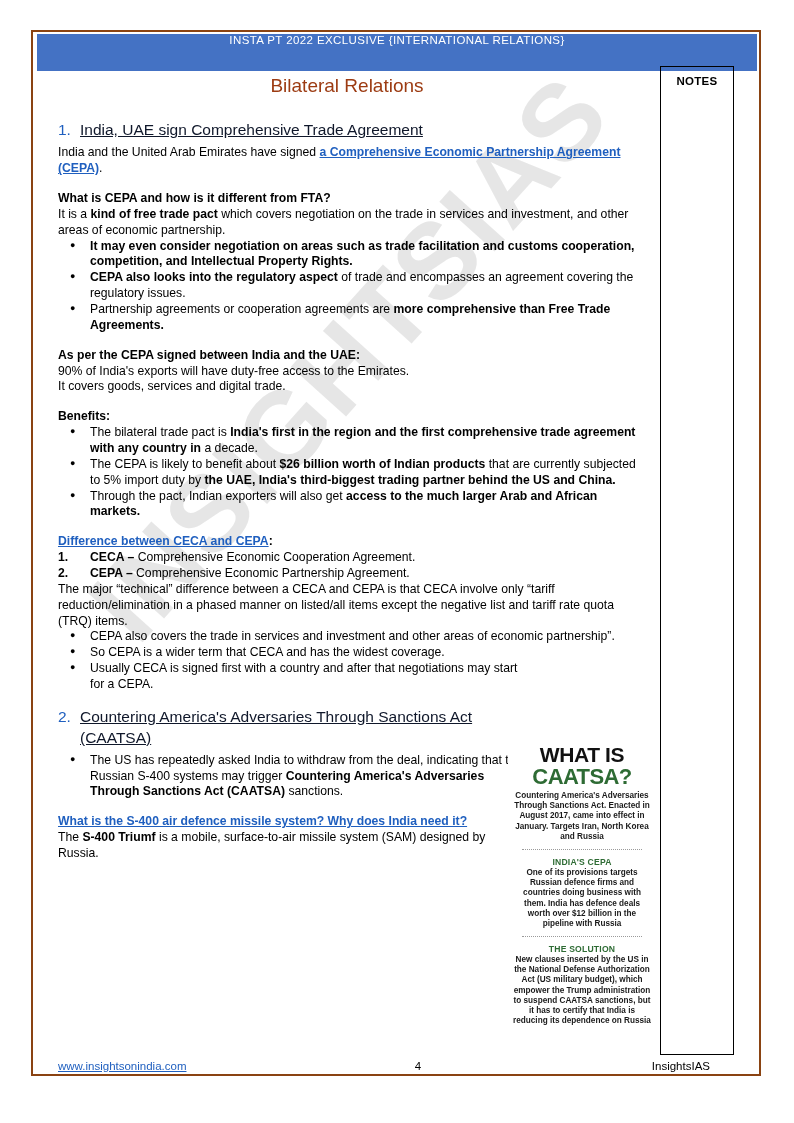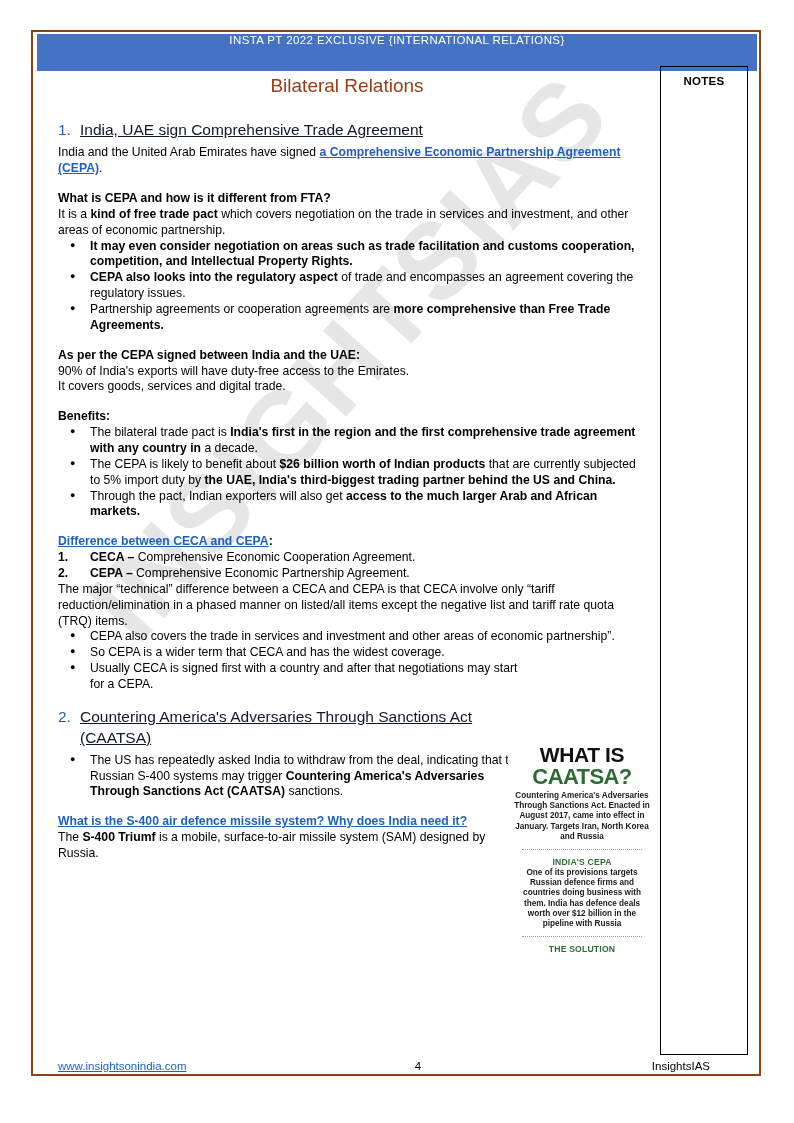--- a/index.html
+++ b/index.html
@@ -77,21 +77,21 @@
     font-size: 11.5px;
     letter-spacing: 0.4px;
     font-family: "Liberation Sans", sans-serif;
   }
 
   
   .notes-panel {
     position: absolute;
     left: 660px;
     top: 66px;
-    width: 88px;
+    width: 74px;
     height: 989px;
     border: 1.5px solid #000000;
     box-sizing: border-box;
     background: transparent;
     z-index: 3;
   }
   .notes-label {
     text-align: center;
     font-size: 11.5px;
     font-weight: bold;
@@ -402,20 +402,21 @@
 
   <div class="infographic">
     <div class="ig-what">WHAT IS</div>
     <div class="ig-caatsa">CAATSA?</div>
     <div class="ig-body">Countering America's Adversaries Through Sanctions Act. Enacted in August 2017, came into effect in January. Targets Iran, North Korea and Russia</div>
     <div class="ig-sep"></div>
     <div class="ig-sub">INDIA'S CEPA</div>
     <div class="ig-body">One of its provisions targets Russian defence firms and countries doing business with them. India has defence deals worth over $12 billion in the pipeline with Russia</div>
     <div class="ig-sep"></div>
     <div class="ig-sub">THE SOLUTION</div>
+    <div class="ig-body">New clauses inserted by the US in the National Defense Authorization Act (US military budget), which empower the Trump administration to suspend CAATSA sanctions, but it has to certify that India is reducing its dependence on Russia</div>
   </div>
 
   <div class="footer">
     <span class="footer-link">www.insightsonindia.com</span>
     <span class="footer-page">4</span>
     <span class="footer-brand">InsightsIAS</span>
   </div>
 
 </div>
 

